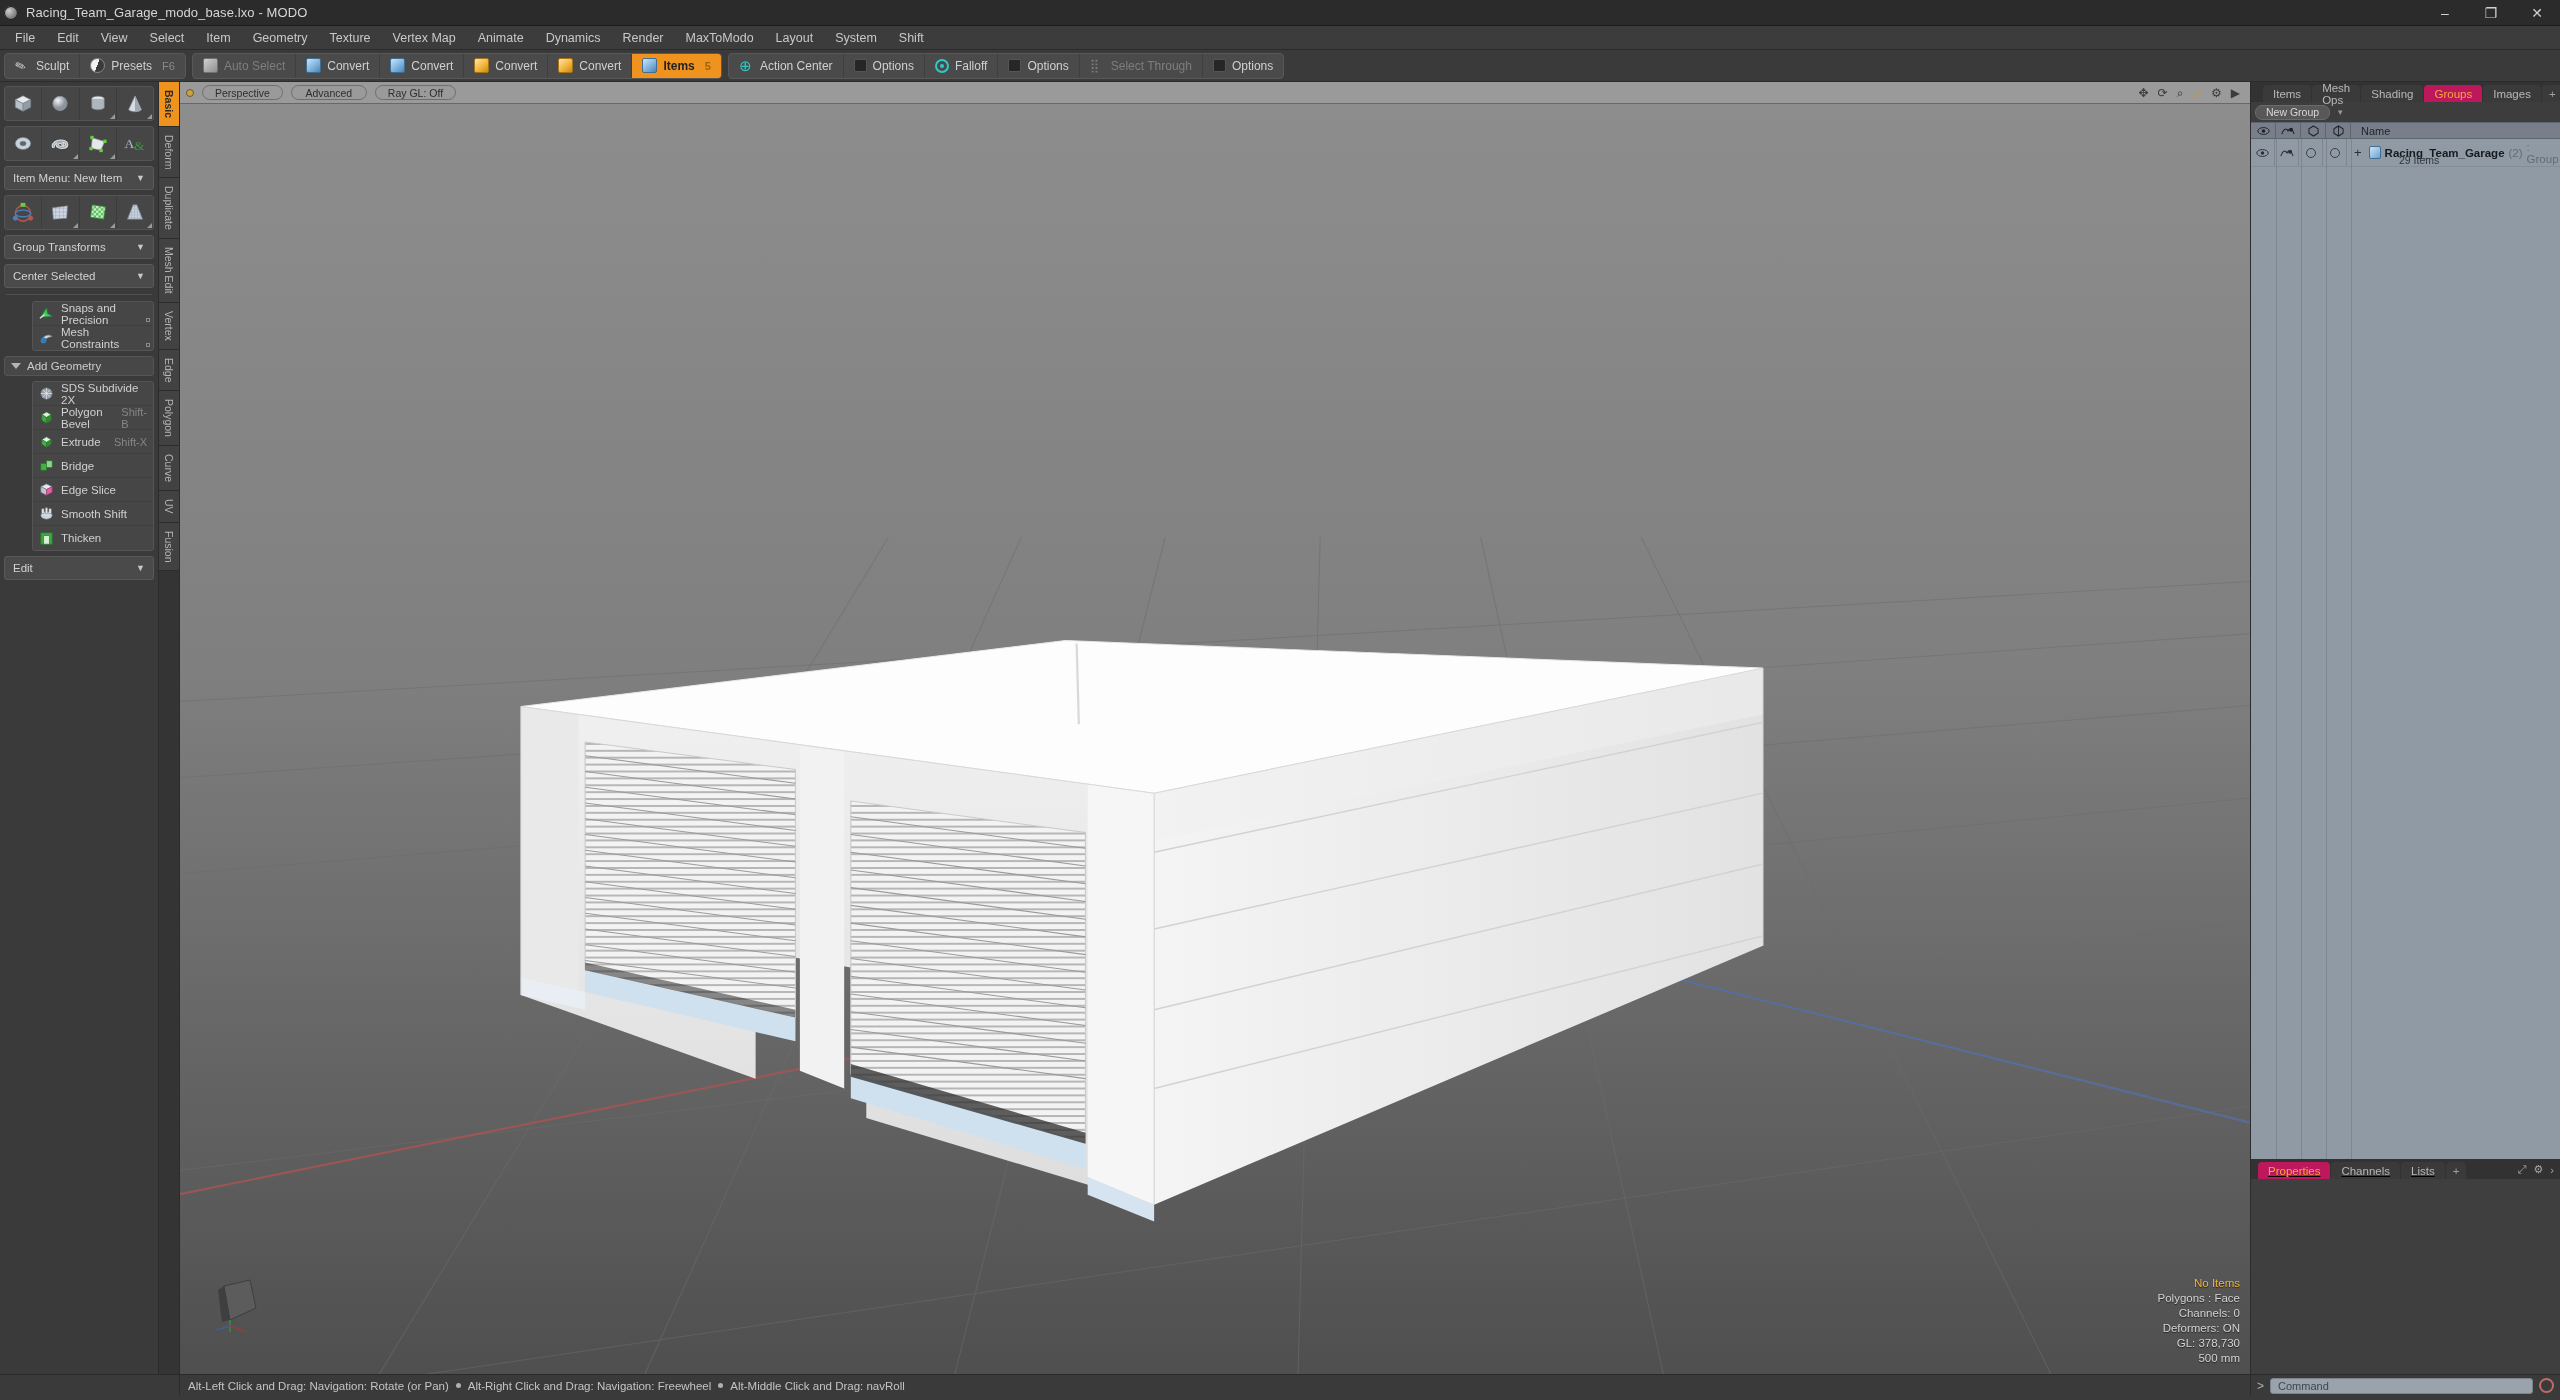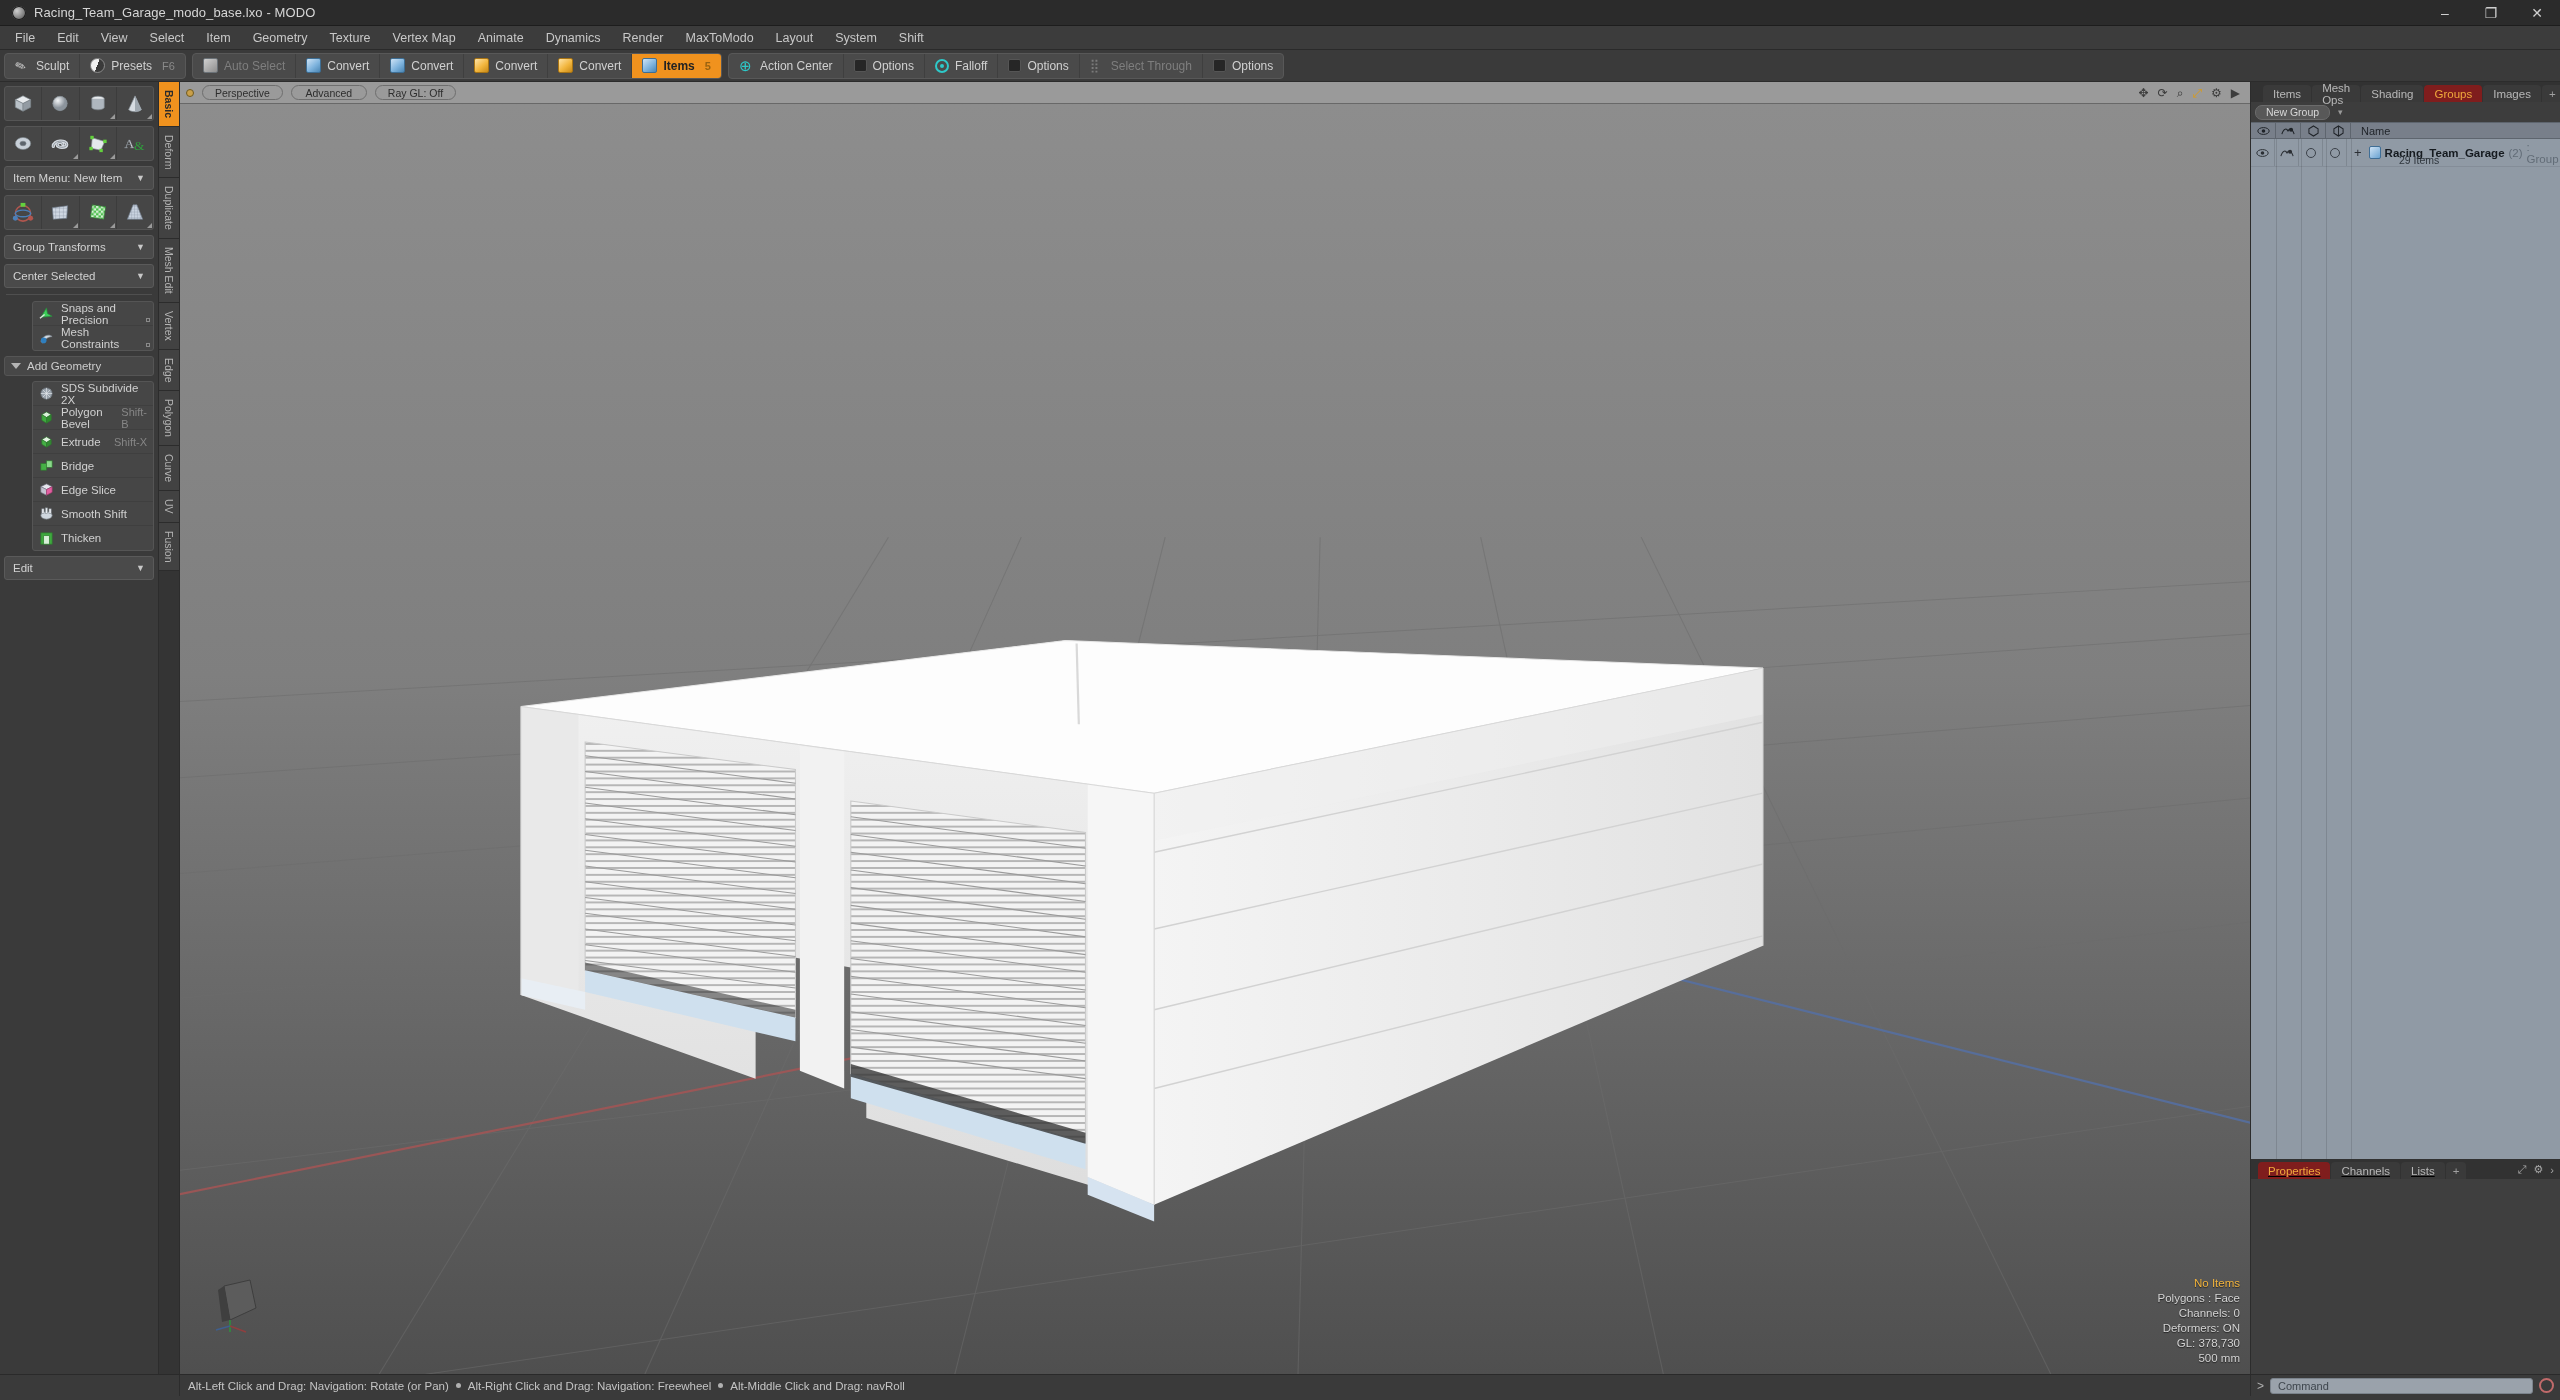--- a/index.html
+++ b/index.html
@@ -7,21 +7,21 @@
     width: 2560px; height: 1400px;
     background: #3a3a3a;
     font-family: "Liberation Sans", sans-serif;
     overflow: hidden;
     -webkit-font-smoothing: antialiased;
   }
 
   
   .titlebar {
     height: 26px; background: #2b2b2b; display: flex; align-items: center;
-    padding-left: 12px; border-bottom: 1px solid #1d1d1d;
+    padding-left: 4px; border-bottom: 1px solid #1d1d1d;
   }
   .app-logo {
     width: 14px; height: 14px; border-radius: 50%;
     background: radial-gradient(circle at 35% 35%, #cfcfcf, #7b7b7b 60%, #3a3a3a);
     margin-right: 8px; flex: none;
     box-shadow: inset 0 0 0 1px #1a1a1a;
   }
   .title-text { color: #d6d6d6; font-size: 13px; letter-spacing: .1px; }
   .win-btns { margin-left: auto; display: flex; height: 100%; }
   .win-btn {
@@ -180,21 +180,21 @@
   .rightpanel { width: 310px; background: #3a3a3a; display: flex; flex-direction: column; flex: none; border-left:1px solid #2c2c2c; }
   .tabrow {
     height: 20px; background: #323232; display: flex; align-items: flex-end; gap: 1px;
     padding-left: 6px; flex: none; position: relative;
   }
   .tabrow .tr-dot { width:6px;height:6px;border-radius:50%;background:#6e6e6e;margin:0 5px 6px 0;}
   .ptab {
     height: 17px; padding: 0 10px; color: #b8b8b8; font-size: 11.5px;
     display: flex; align-items: center; border-radius: 4px 4px 0 0; background: #3a3a3a;
   }
-  .ptab.active { background: #7f1d1d; color: #f0a93c; margin-top: 48px; }
+  .ptab.active { background: #be185d; color: #f0a93c; margin-top: 48px; }
   .ptab.plus { padding: 0 7px; color: #a0a0a0; }
   .tabrow-right { margin-left:auto; display:flex; align-items:center; gap:7px; padding: 0 6px 3px 0;}
   .tr-icn { color:#a5a5a5; font-size:11px; }
 
   .rp-toolbar { height: 20px; background: #3d3d3d; display:flex; align-items:center; padding: 0 4px; flex:none; }
   .rp-pill {
     height: 15px; padding: 0 10px; border-radius: 7px; background: #585858; border:1px solid #6b6b6b;
     color: #d8d8d8; font-size: 10.5px; display:flex;align-items:center;
   }
   .rp-caret { margin-left: 8px; color:#9a9a9a; font-size:9px;}

